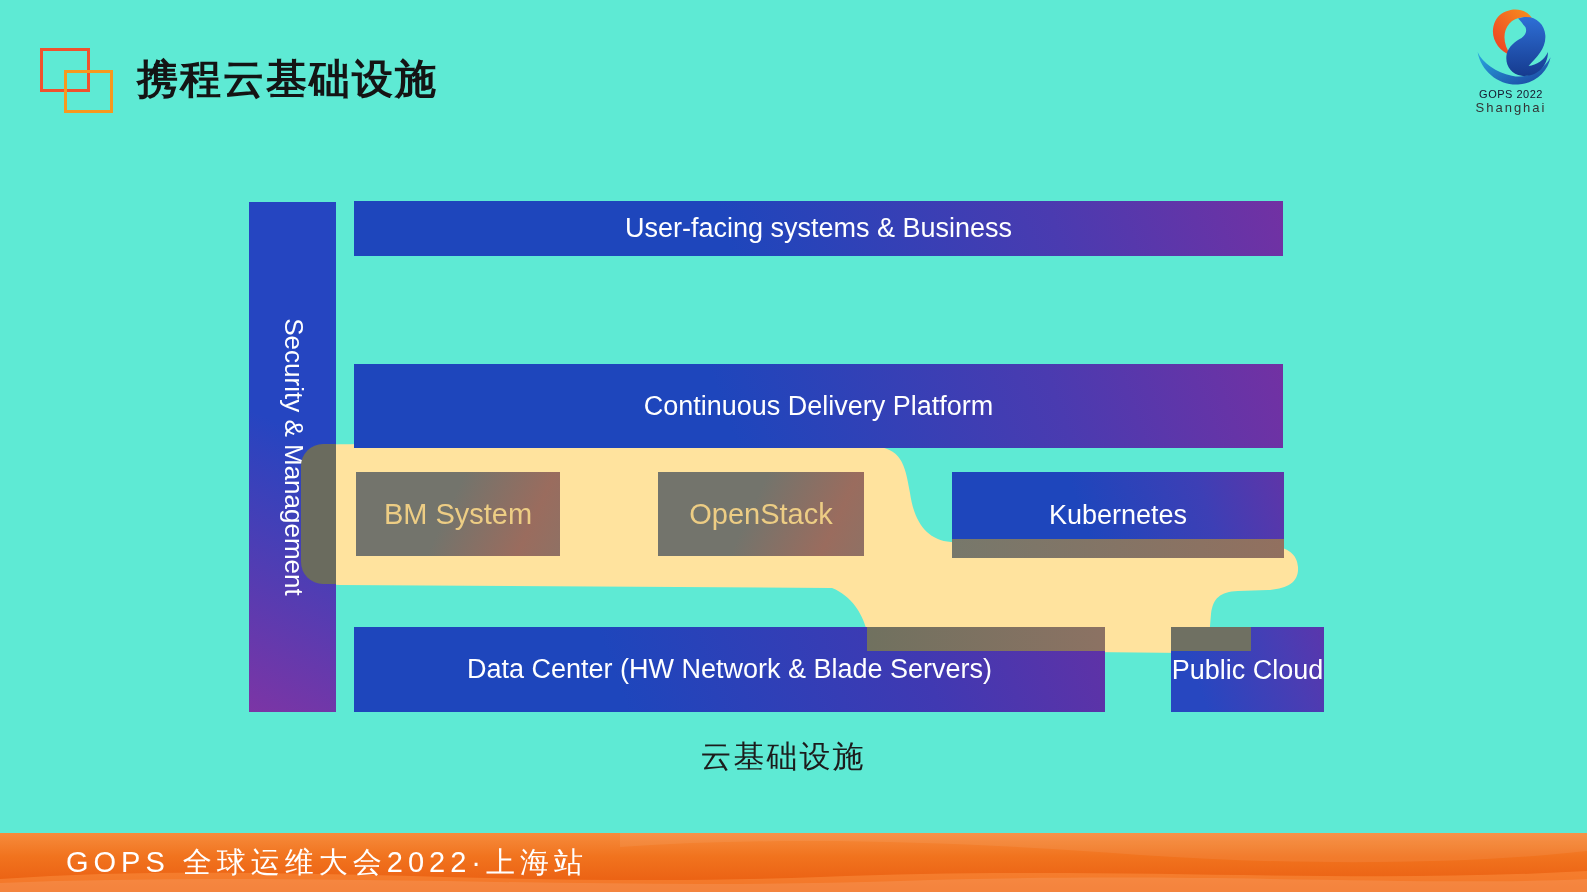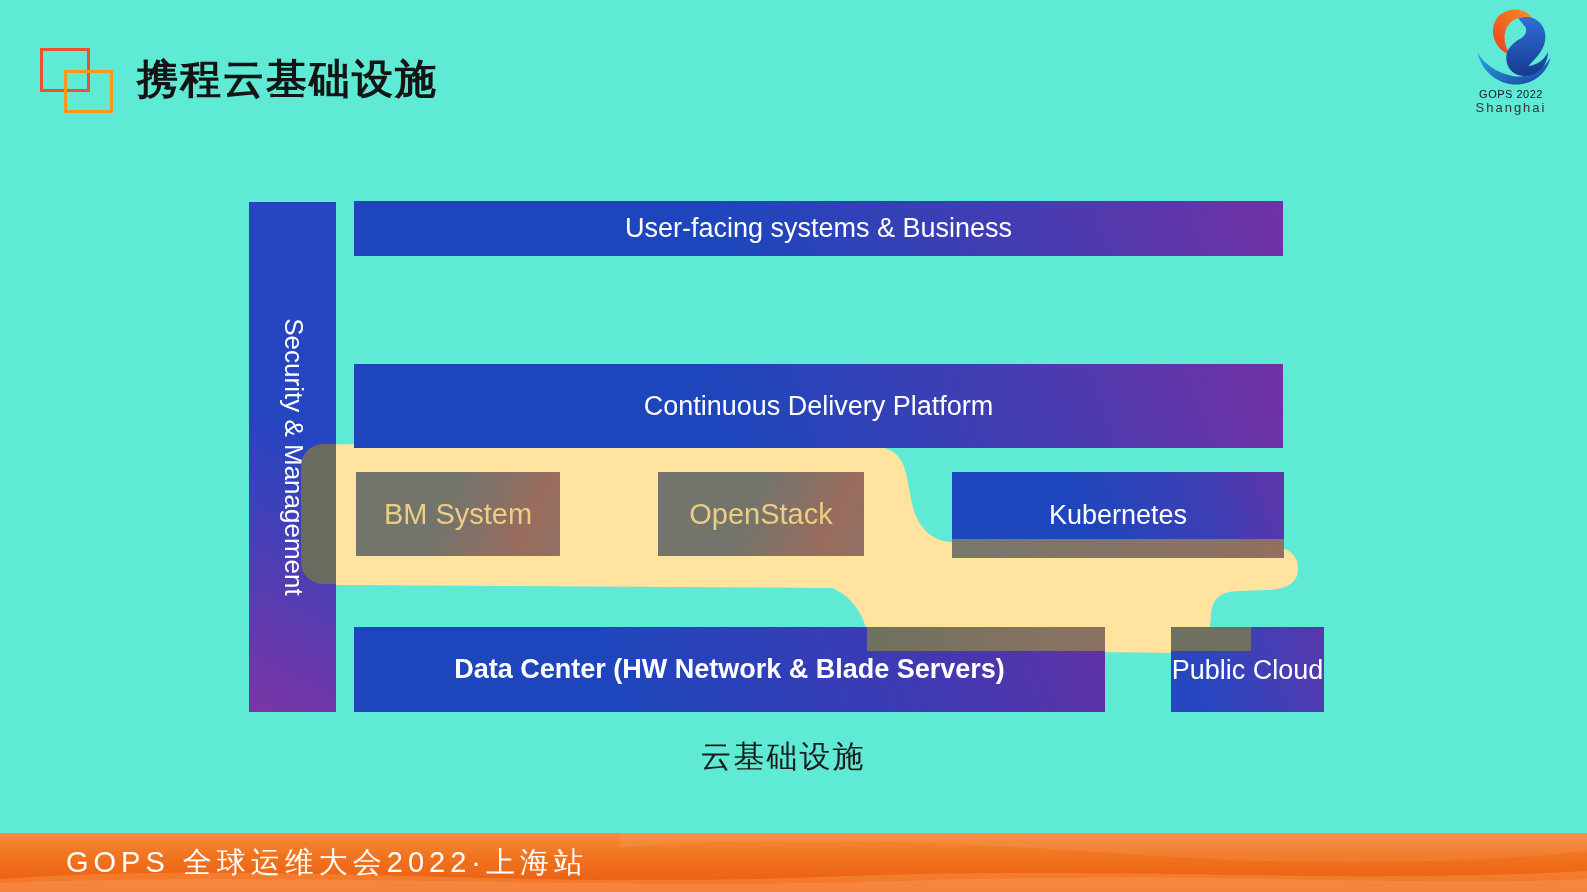--- a/index.html
+++ b/index.html
@@ -127,21 +127,21 @@
     <span>BM System</span>
   </div>
   <div class="box box-grey" style="left:658px;top:472px;width:206px;height:84px;">
     <span>OpenStack</span>
   </div>
   <div class="box bar-k8s" style="left:952px;top:472px;width:332px;height:86px;">
     <span>Kubernetes</span>
     <div class="ink-patch" style="left:0;top:67px;width:332px;height:19px;background:linear-gradient(90deg,#77786B,#92705F);"></div>
   </div>
 
-  <div class="box bar-dc" style="left:354px;top:627px;width:751px;height:85px;font-weight:bold;">
+  <div class="box bar-dc" style="left:354px;top:627px;width:751px;height:85px;">
     <span>Data Center (HW Network &amp; Blade Servers)</span>
     <div class="ink-patch" style="left:513px;top:0;width:238px;height:24px;background:linear-gradient(90deg,#70715F,#8C7263);"></div>
   </div>
   <div class="box bar-pc" style="left:1131px;top:627px;width:153px;height:85px;margin-left:40px;">
     <span>Public Cloud</span>
     <div class="ink-patch" style="left:0;top:0;width:80px;height:24px;background:#6F7062;"></div>
   </div>
 
   <div class="caption">云基础设施</div>
 

